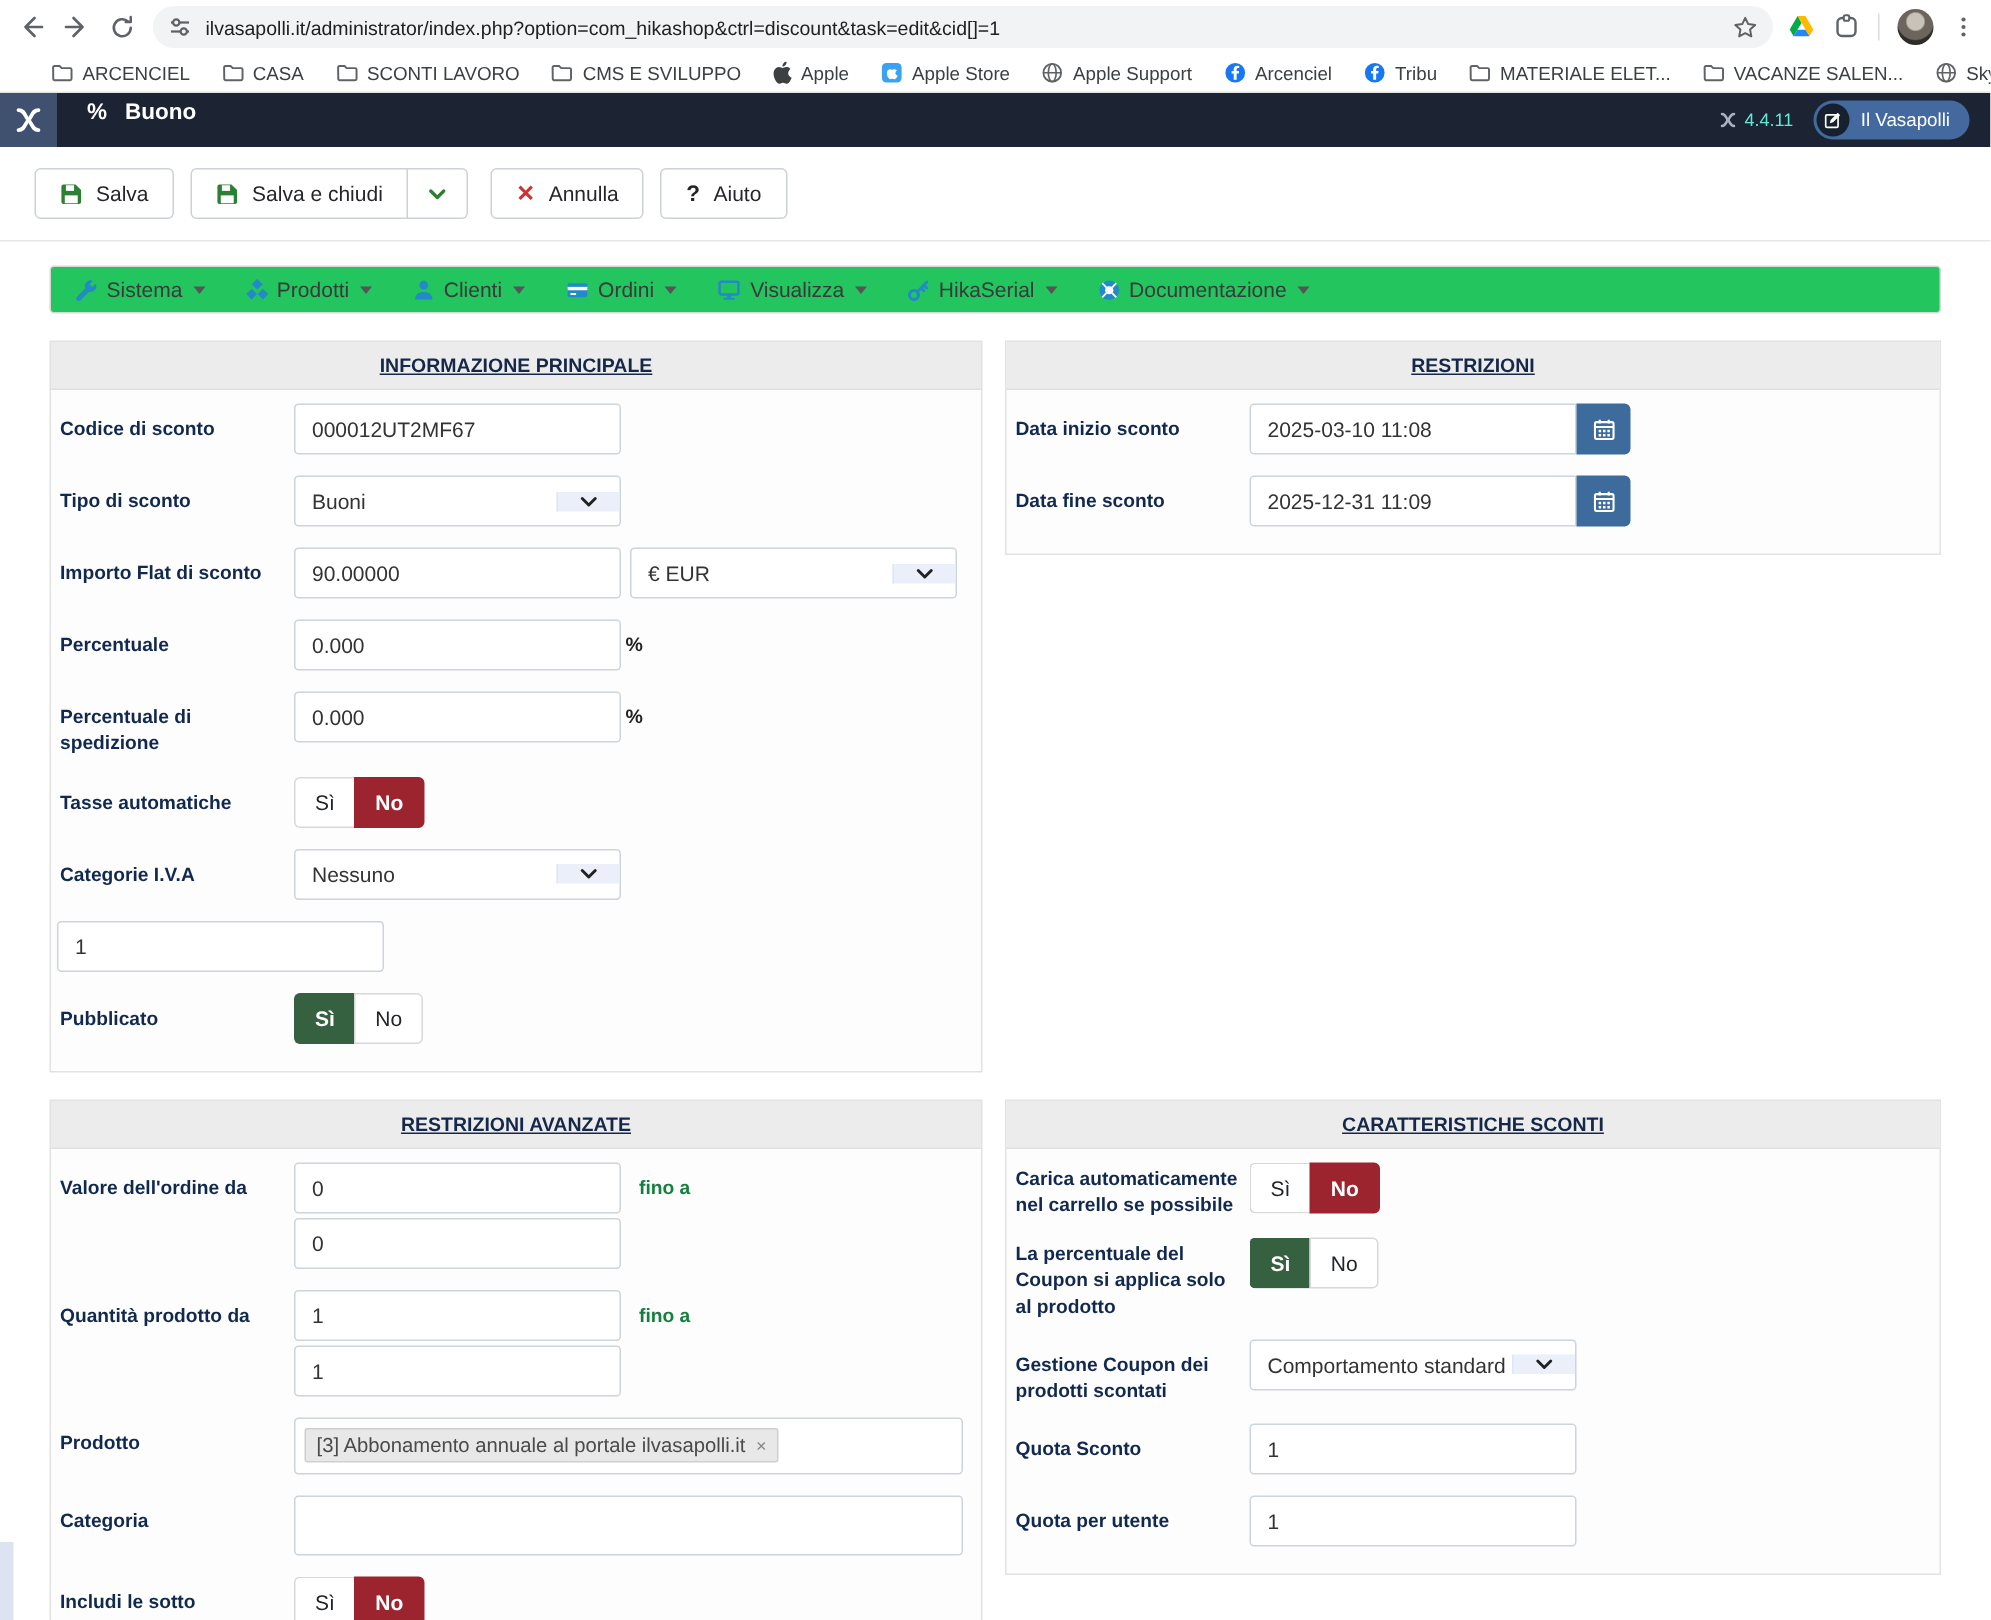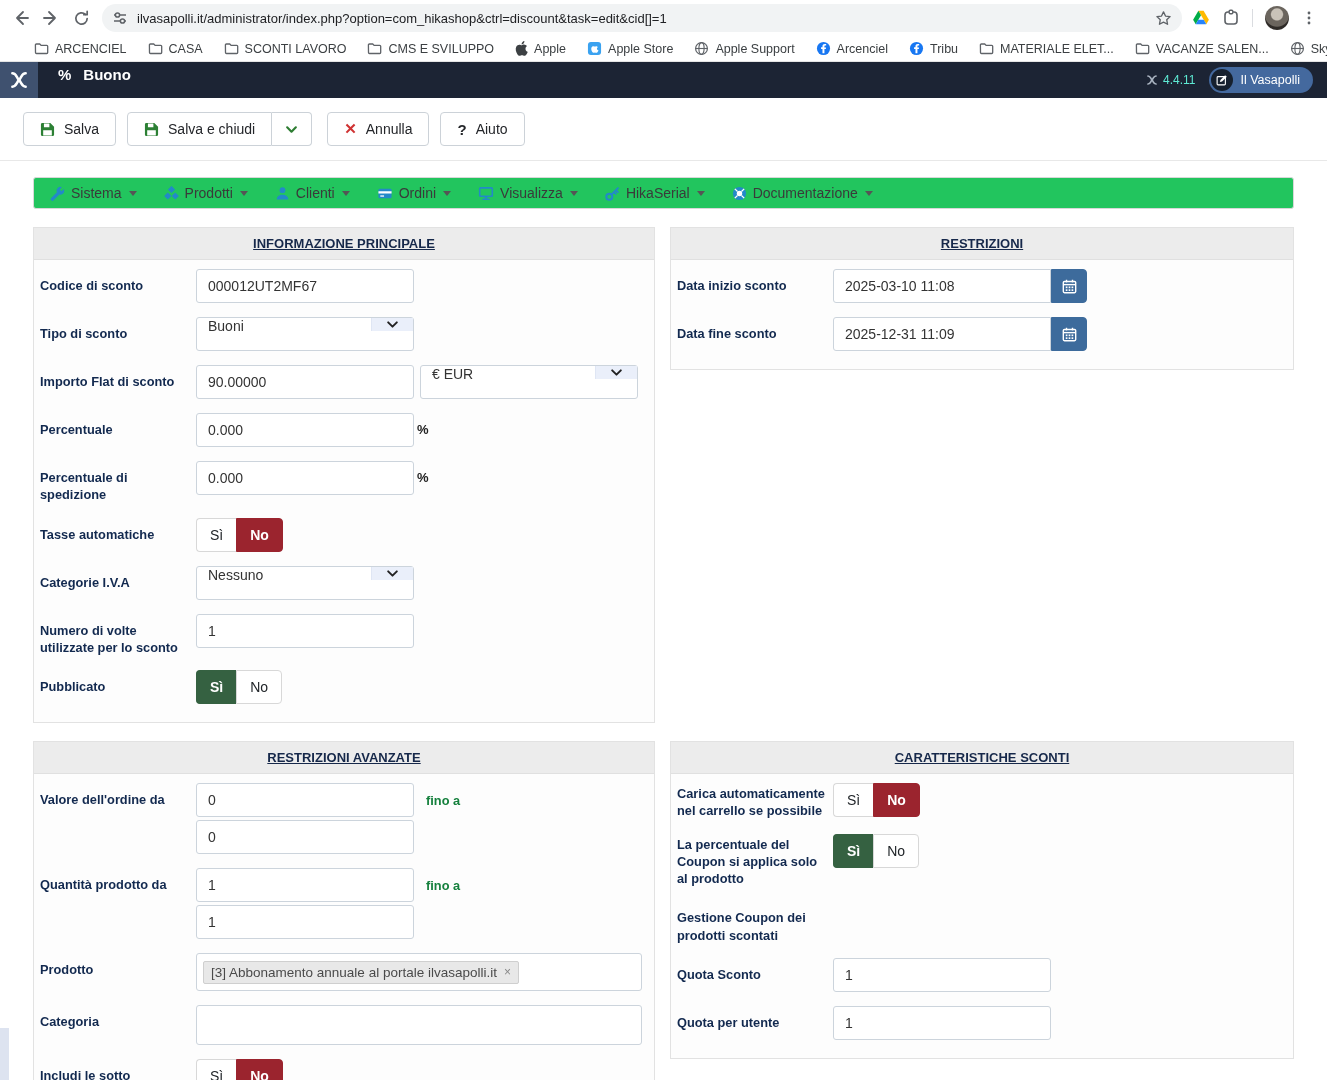--- a/index.html
+++ b/index.html
@@ -66,21 +66,21 @@
   .fctl { display:flex; align-items:flex-start; flex-wrap:wrap; }
   .fctl-col { display:flex; flex-direction:column; gap:3px; }
   .inline { display:flex; align-items:center; }
 
   input.txt { height:34px; width:218px; border:1px solid #ccd4dc; border-radius:3px; background:#fff;
     font-size:14px; color:#333; padding:0 11px; font-family:"Liberation Sans",sans-serif; }
   .suffix { font-size:13px; color:#222; margin-left:3px; padding-top:9px; font-weight:bold; }
   .finoa { font-weight:bold; font-size:12.8px; color:#15803d; margin-left:12px; padding-top:9px; }
 
   .select { display:flex; width:218px; height:34px; border:1px solid #ccd4dc; border-radius:3px;
-    background:#fff; align-items:flex-start; cursor:pointer; }
+    background:#fff; align-items:center; cursor:pointer; }
   .select .val { flex:1; display:flex; align-items:center; padding:0 11px; font-size:14px; color:#333;
     white-space:nowrap; overflow:hidden; }
   .select .chevzone { width:42px; background:#eaeffa; border-left:1px solid #dfe6f4;
     display:flex; align-items:center; justify-content:center; }
 
   .toggle { display:inline-flex; font-size:14px; }
   .toggle .opt { padding:0 13px; height:34px; display:flex; align-items:center; background:#fff;
     border:1px solid #d8d8d8; color:#212529; cursor:pointer; }
   .toggle .opt-yes { border-radius:4px 0 0 4px; border-right:none; }
   .toggle .opt-no { border-radius:0 4px 4px 0; }
@@ -454,21 +454,20 @@
               <span class="val">Nessuno</span>
               <span class="chevzone">
                   <svg width="13" height="13" viewBox="0 0 12 12">
                     <path d="M2 4 l4 4 4-4" fill="none" stroke="#222" stroke-width="1.8" stroke-linecap="round" stroke-linejoin="round"></path>
                   </svg>
                 </span>
             </div>
           </div>
         </div>
         <div class="frow">
-          <div class="flabel">Numero di volte utilizzate per lo sconto</div>
           <div class="fctl">
               <input class="txt" value="1" style="">
             </div>
         </div>
         <div class="frow">
           <div class="flabel">Pubblicato</div>
           <div class="fctl">
             <div class="toggle" data-value="Sì">
               <span class="opt opt-yes">Sì</span>
               <span class="opt opt-no">No</span>
@@ -600,20 +599,30 @@
           <div class="flabel" style="padding-top:2px">La percentuale del Coupon si applica solo al prodotto</div>
           <div class="fctl">
             <div class="toggle" data-value="Sì">
               <span class="opt opt-yes">Sì</span>
               <span class="opt opt-no">No</span>
             </div>
           </div>
         </div>
         <div class="frow">
           <div class="flabel">Gestione Coupon dei prodotti scontati</div>
+          <div class="fctl">
+            <div class="select">
+              <span class="val">Comportamento standard</span>
+              <span class="chevzone">
+                  <svg width="13" height="13" viewBox="0 0 12 12">
+                    <path d="M2 4 l4 4 4-4" fill="none" stroke="#222" stroke-width="1.8" stroke-linecap="round" stroke-linejoin="round"></path>
+                  </svg>
+                </span>
+            </div>
+          </div>
         </div>
         <div class="frow">
           <div class="flabel">Quota Sconto</div>
           <div class="fctl">
               <input class="txt" value="1" style="">
             </div>
         </div>
         <div class="frow">
           <div class="flabel">Quota per utente</div>
           <div class="fctl">

